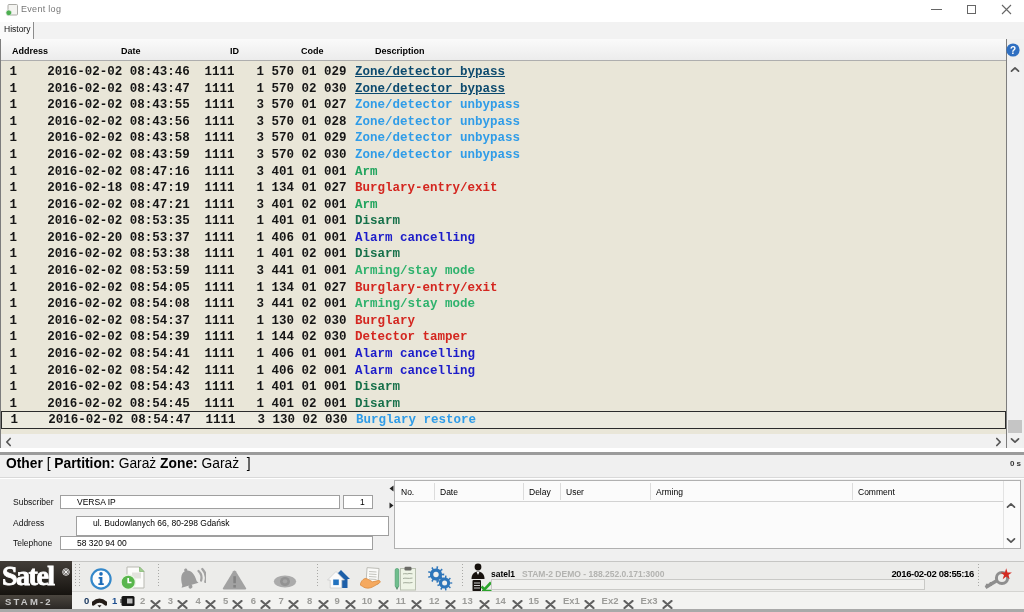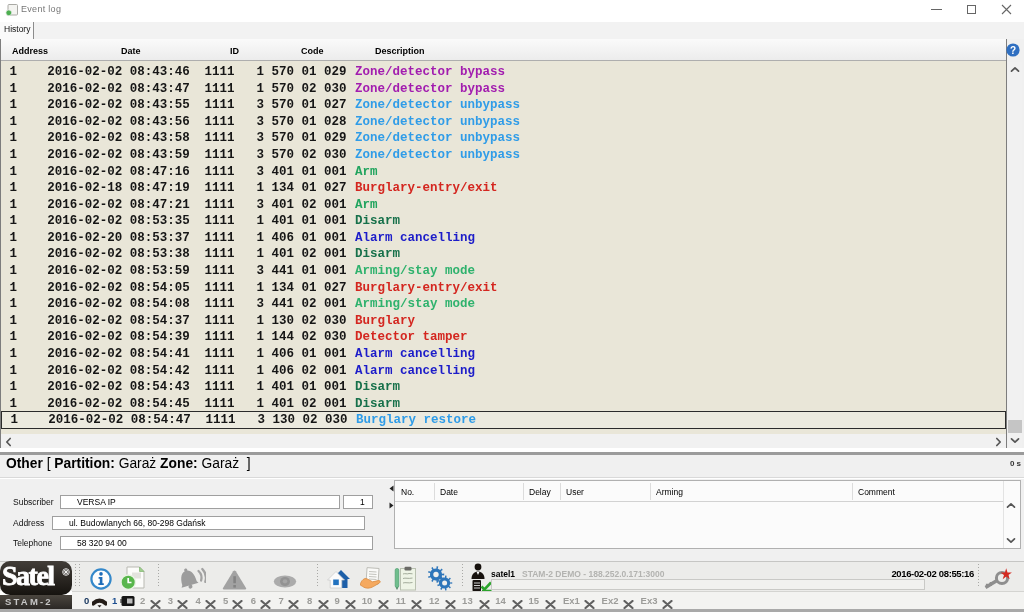--- a/index.html
+++ b/index.html
@@ -15,21 +15,21 @@
   border-left:1px solid #7d7d7d; border-right:1px solid #7d7d7d; background:#e9e6d8; }
 #ghead { position:absolute; left:0; top:0; width:1005px; height:22px;
   background:linear-gradient(#fafafa,#ececec); border-bottom:1px solid #aeaeae; }
 #ghead span { position:absolute; top:7px; font-size:9px; font-weight:bold; color:#000; }
 #grows { position:absolute; left:0; top:0; width:1005px; height:395px; }
 .row { position:absolute; left:0; width:1005px; height:16.6px;
   font-family:"Liberation Mono", monospace; font-size:12.5px; font-weight:bold; color:#161616; }
 .row span { position:absolute; top:2.2px; white-space:pre; }
 .row.sel { border:1.5px solid #2b2b2b; background:#eceadf; height:17.5px; }
 .row.sel span { top:1.2px; }
-.navy { color:#a21caf; } .lblue { color:#2f9ce8; } .green { color:#21a45e; }
+.navy { color:#0c4a6e;text-decoration:underline; } .lblue { color:#2f9ce8; } .green { color:#21a45e; }
 .red { color:#d4261f; } .dgreen { color:#16704a; } .blue { color:#1c1cc9; }
 .mgreen { color:#2fb26d; }
 .sbtrack { position:absolute; background:#f1f1f1; }
 #hsb { left:0; top:395px; width:1005px; height:14px; }
 #vsb { left:1008px; top:62px; width:14px; height:372px; background:#f1f1f1; position:absolute; }
 #vthumb { position:absolute; left:1008px; top:420px; width:14px; height:13px; background:#c5c5c5; }
 #corner { left:1008px; top:434px; width:14px; height:14px; }
 #split1 { position:absolute; left:0; top:448px; width:1024px; height:7px; background:#fff; }
 #split1 div { position:absolute; left:0; top:4px; width:1024px; height:3px; background:#9b9b9b; }
 #otherbar { position:absolute; left:0; top:455px; width:1024px; height:23px; background:#f0f0f0;
@@ -47,21 +47,21 @@
 #bhline { position:absolute; left:0; top:20px; width:625px; height:1px; background:#d2d2d2; }
 #bvsb { position:absolute; left:608px; top:0; width:17px; height:67px; background:#fbfbfb;
   border-left:1px solid #e3e3e3; }
 #toolbar { position:absolute; left:0; top:556px; width:1024px; height:35px; background:#ececea;
   border-top:6px solid #f0f0f0; }
 #toolbar:before { content:""; position:absolute; left:0; top:-1px; width:1024px; height:1px; background:#c6c6c4; }
 .tbi { position:absolute; }
 .dotsep { position:absolute; top:564px; height:24px; width:1px;
   background-image:repeating-linear-gradient(#a9a9a6 0 1px, transparent 1px 3px); }
 #logo { position:absolute; left:0; top:561px; width:72px; height:34px;
-  background:linear-gradient(#423d38, #16130f);border-radius:10px; }
+  background:linear-gradient(#423d38, #16130f); }
 #logotext { position:absolute; left:2px; top:-1px; color:#fff; font-size:28px; font-weight:bold;
   font-family:"Liberation Serif", serif; letter-spacing:-1.5px; -webkit-text-stroke:0.8px #fff; }
 #logo svg { position:absolute; }
 #stam { position:absolute; left:0; top:595px; width:72px; height:14px;
   background:linear-gradient(#4b463f,#2b2825); color:#c6c6c6; font-size:9.5px; font-weight:bold;
   letter-spacing:2.2px; line-height:14px; padding-left:5px; }
 #satel1 { position:absolute; left:491px; top:569px; font-size:8.5px; font-weight:bold; color:#000; }
 #demotxt { position:absolute; left:522px; top:569px; font-size:8.5px; font-weight:bold; color:#b3b3b0; }
 #sunken { position:absolute; left:491px; top:579px; width:434px; height:11px; background:#f1f1ef;
   border:1px solid #c9c9c6; }
@@ -285,21 +285,21 @@
     </div>
   <div id="otherbar">
     <div id="othertext"><b>Other</b> [ <b>Partition:</b> Garaż <b>Zone:</b> Garaż&nbsp; ]</div>
     <div id="zeros">0 s</div>
   </div>
   <div id="bottompanel"></div>
   <span class="flabel" style="top:497px">Subscriber</span>
   <div class="finput" style="left:60px;top:495px;width:280px;height:14px">VERSA IP</div>
   <div class="finput" style="left:343px;top:495px;width:30px;height:14px">1</div>
   <span class="flabel" style="top:518px">Address</span>
-  <div class="finput" style="left:52px;top:516px;width:313px;height:14px">ul. Budowlanych 66, 80-298 Gdańsk</div>
+  <div class="finput" style="left:76px;top:516px;width:313px;height:20px">ul. Budowlanych 66, 80-298 Gdańsk</div>
   <span class="flabel" style="top:538px">Telephone</span>
   <div class="finput" style="left:60px;top:536px;width:313px;height:14px">58 320 94 00</div>
   <svg style="position:absolute;left:388px;top:484px" width="7" height="26" viewBox="0 0 7 26">
     <path d="M5.5 1.5 L1.5 4.5 L5.5 7.5 Z" fill="#222"></path>
       <path d="M1.5 18.5 L5.5 21.5 L1.5 24.5 Z" fill="#222"></path>
   </svg>
   <div id="btable">
       <span class="bh" style="left:6px">No.</span>
       <span class="bh" style="left:45px">Date</span>
       <span class="bh" style="left:134px">Delay</span>

